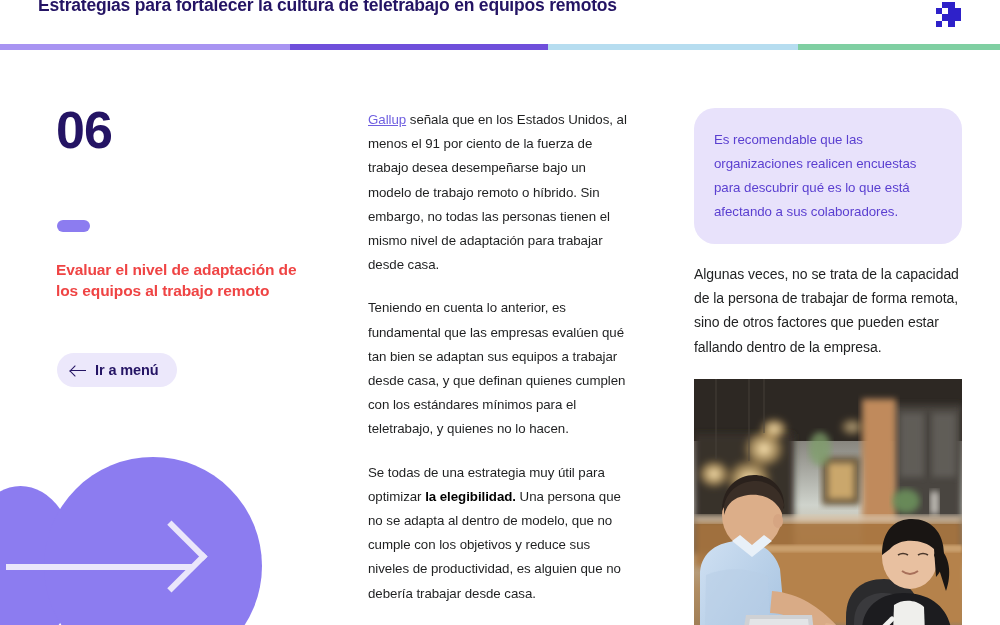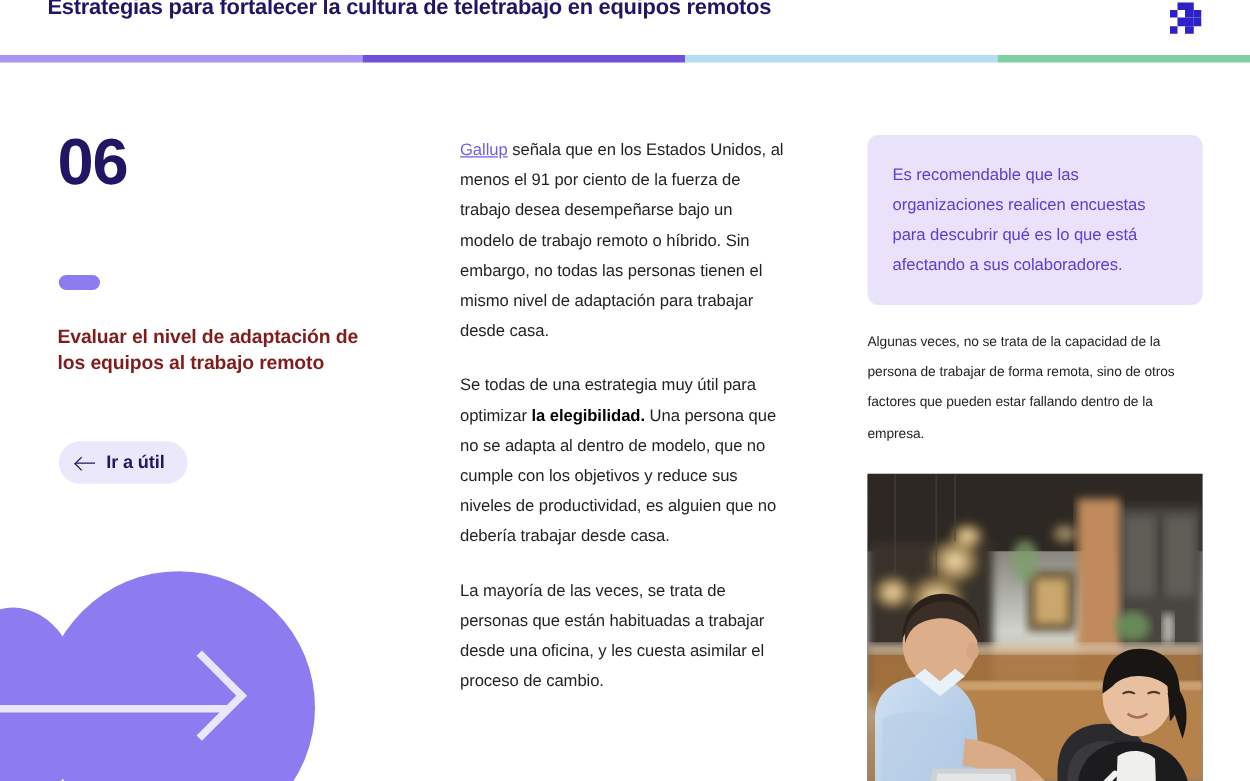--- a/index.html
+++ b/index.html
@@ -45,21 +45,21 @@
   .progress {
     position:absolute; left:0; top:44px;
     width:1000px; height:6px;
     display:flex;
     z-index:19;
   }
   .progress .seg { height:100%; }
 
   
   .left-col {
-    position:absolute; left:6px; top:44px;
+    position:absolute; left:16px; top:44px;
     width:340px; height:581px;
     z-index:5;
   }
   .step-number {
     position:absolute; left:40px; top:60px;
     font-size:52px;
     font-weight:700;
     letter-spacing:-1px;
     color:#241464;
     line-height:1;
@@ -70,21 +70,21 @@
     border-radius:6px;
     background:#8c7cf0;
   }
   .step-title {
     position:absolute; left:40px; top:216px;
     width:250px;
     font-size:15.5px;
     font-weight:700;
     line-height:20.5px;
     letter-spacing:-0.1px;
-    color:#7f1d1d;
+    color:#ef4444;
   }
   .menu-btn {
     position:absolute; left:41px; top:309px;
     height:34px;
     padding:0 18px 0 14px;
     display:flex; align-items:center; gap:9px;
     border-radius:17px;
     background:#ece8fb;
     border:none;
     cursor:pointer;
@@ -172,32 +172,32 @@
     font-weight:700;
   }
 
   
   .right-col {
     position:absolute; left:694px; top:108px;
     width:268px;
   }
   .callout {
     background:#e8e2fb;
-    border-radius:9px;
+    border-radius:21px;
     padding:20px 19px 20px 20px;
     margin-bottom:18px;
   }
   .callout p {
     font-size:13.3px;
     line-height:24px;
     color:#5a3fd0;
     letter-spacing:-0.05px;
   }
   .right-para {
-    font-size:11px;
+    font-size:14px;
     line-height:24.2px;
     color:#1f2021;
     letter-spacing:-0.05px;
     margin-bottom:20px;
   }
 
   
   .photo {
     position:relative;
     width:268px; height:300px;
@@ -238,32 +238,33 @@
   <div class="left-col">
 
     <div class="step-number">06</div>
 
     <div class="step-dash"></div>
 
     <div class="step-title">Evaluar el nivel de adaptación de los equipos al trabajo remoto</div>
 
     <button class="menu-btn">
       <span class="arrow-left"></span>
-      <span class="label">Ir a útil</span>
+      <span class="label">Ir a menú</span>
     </button>
 
     <div class="circle-small"></div>
     <div class="circle-big"></div>
     <div class="circle-arrow"></div>
   </div>
 
   <div class="center-col">
 
     <p><a class="link-gallup">Gallup</a><span> señala que en los Estados Unidos, al menos el 91 por ciento de la fuerza de trabajo desea desempeñarse bajo un modelo de trabajo remoto o híbrido. Sin embargo, no todas las personas tienen el mismo nivel de adaptación para trabajar desde casa.</span></p>
 
+    <p>Teniendo en cuenta lo anterior, es fundamental que las empresas evalúen qué tan bien se adaptan sus equipos a trabajar desde casa, y que definan quienes cumplen con los estándares mínimos para el teletrabajo, y quienes no lo hacen.</p>
 
     <p><span>Se todas de una estrategia muy útil para optimizar </span><span class="bold-purple">la elegibilidad.</span><span> Una persona que no se adapta al dentro de modelo, que no cumple con los objetivos y reduce sus niveles de productividad, es alguien que no debería trabajar desde casa.</span></p>
 
     <p>La mayoría de las veces, se trata de personas que están habituadas a trabajar desde una oficina, y les cuesta asimilar el proceso de cambio.</p>
   </div>
 
   <div class="right-col">
 
     <div class="callout">
       <p>Es recomendable que las organizaciones realicen encuestas para descubrir qué es lo que está afectando a sus colaboradores.</p>

